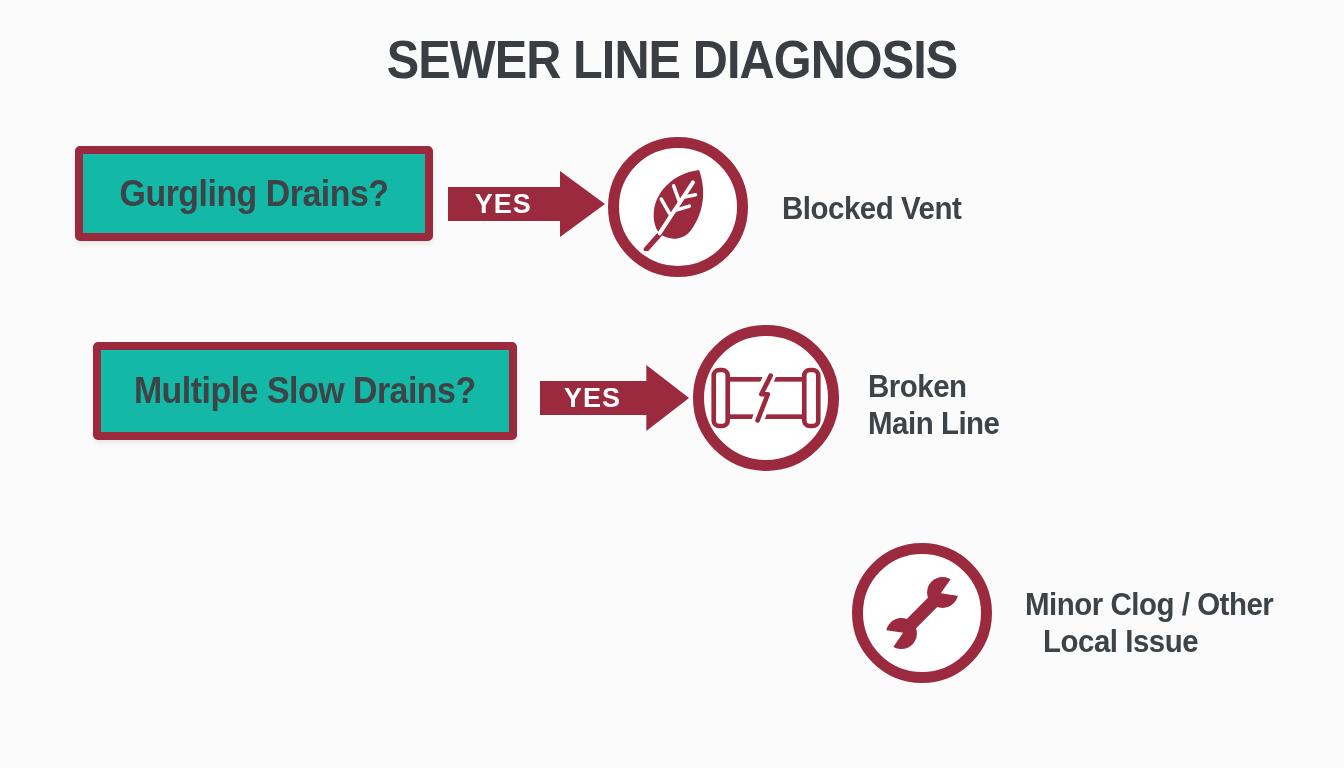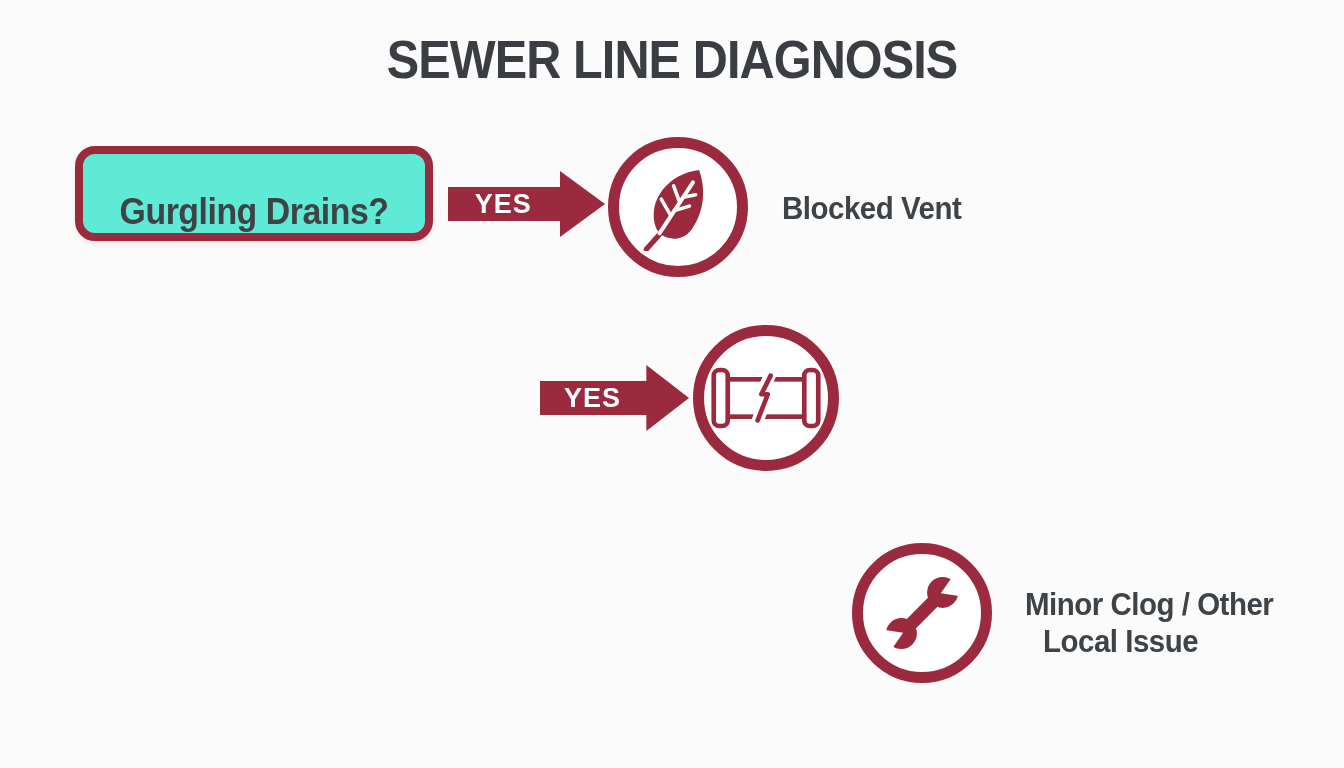--- a/index.html
+++ b/index.html
@@ -24,24 +24,24 @@
     display:inline-block;
     font-size:54px;font-weight:700;letter-spacing:-1px;
     color:#3A3E42;
     transform:scaleX(0.9);transform-origin:center;
     white-space:nowrap;
   }
 
   
   .qbox{
     position:absolute;
-    background:#5eead4;
+    background:#14b8a6;
     border:8px solid var(--accent-maroon);
-    border-radius:20px;
-    display:flex;align-items:flex-end;justify-content:center;
+    border-radius:5px;
+    display:flex;align-items:center;justify-content:center;
     box-shadow:0 3px 4px rgba(70,70,70,0.10);
   }
   .qbox .qtext{
     font-size:36px;font-weight:700;letter-spacing:-0.5px;
     color:var(--text-dark);white-space:nowrap;
     display:inline-block;transform:scaleX(0.94);transform-origin:center;
   }
   .box1{left:75px;top:146px;width:358px;height:95px;}
   .box2{left:93px;top:342px;width:424px;height:98px;}
 
@@ -111,38 +111,45 @@
       <path d="M52 45 L45 26" stroke="#fff" stroke-width="4" stroke-linecap="round" fill="none"></path>
       <path d="M46 54 L63 49" stroke="#fff" stroke-width="4" stroke-linecap="round" fill="none"></path>
       <path d="M56 39 L70 36" stroke="#fff" stroke-width="4" stroke-linecap="round" fill="none"></path>
     </svg>
   </div>
 
   <div class="result label1">
     <span class="rline">Blocked Vent</span>
   </div>
 
+  <div class="qbox box2">
+    <span class="qtext">Multiple Slow Drains?</span>
+  </div>
 
   <div class="arrow arrow2">
     <svg width="150" height="68" viewBox="0 0 158 68" preserveAspectRatio="none">
       <polygon points="0,17 112,17 112,1 157,34 112,67 112,51 0,51" fill="currentColor"></polygon>
     </svg>
     <div class="arrow-text">YES</div>
   </div>
 
   <div class="icon-circle circle2">
     <svg width="112" height="66" viewBox="0 0 120 70">
       <rect x="17" y="15" width="86" height="40" fill="#fff" stroke="var(--accent-maroon)" stroke-width="5"></rect>
       <rect x="4" y="5" width="15" height="60" rx="6" fill="#fff" stroke="var(--accent-maroon)" stroke-width="5"></rect>
       <rect x="101" y="5" width="15" height="60" rx="6" fill="#fff" stroke="var(--accent-maroon)" stroke-width="5"></rect>
       <polyline points="65,9 55,31 62,31 50,62" fill="none" stroke="#fff" stroke-width="13" stroke-linejoin="round"></polyline>
       <polyline points="65,11 55,31 62,31 51,59" fill="none" stroke="var(--accent-maroon)" stroke-width="5" stroke-linejoin="round" stroke-linecap="round"></polyline>
     </svg>
   </div>
 
+  <div class="result label2">
+    <span class="rline">Broken</span>
+    <span class="rline">Main Line</span>
+  </div>
 
 
   <div class="icon-circle circle3">
     <svg width="94" height="94" viewBox="0 0 100 100">
       <g transform="rotate(-45 50 50)">
         <rect x="20" y="43" width="60" height="14" rx="7" fill="var(--accent-maroon)"></rect>
         <circle cx="19" cy="50" r="16.5" fill="var(--accent-maroon)"></circle>
         <circle cx="81" cy="50" r="16.5" fill="var(--accent-maroon)"></circle>
         <polygon points="21,50 -3,35 -3,65" fill="#fff" transform="rotate(22 19 50)"></polygon>
         <polygon points="79,50 103,35 103,65" fill="#fff" transform="rotate(22 81 50)"></polygon>

